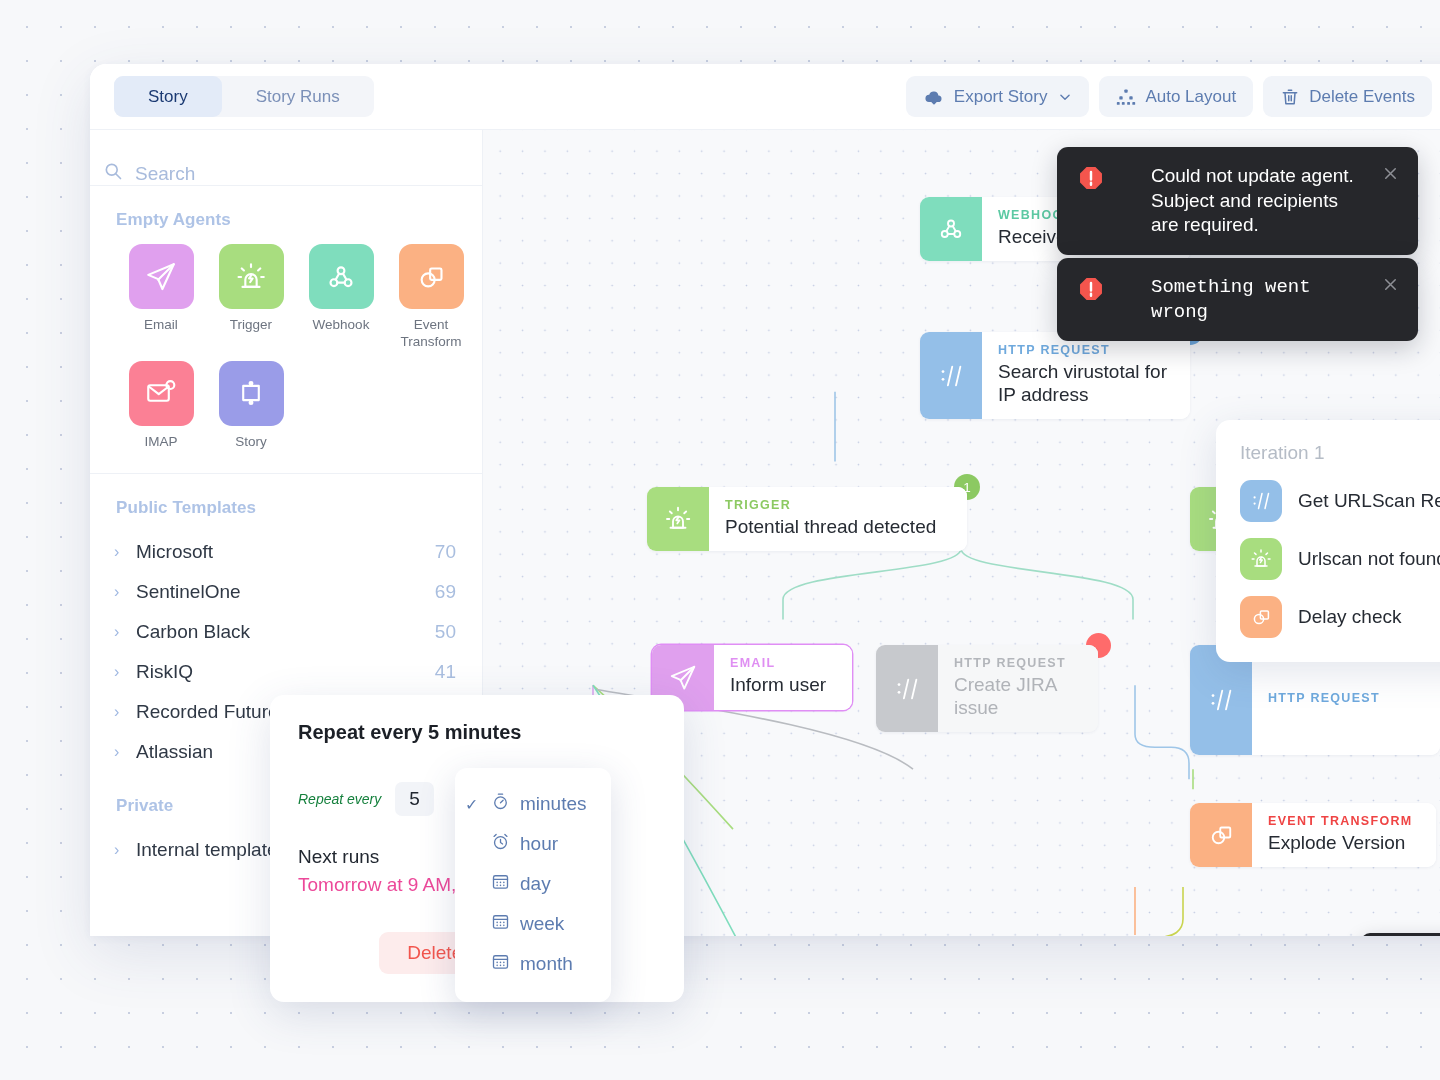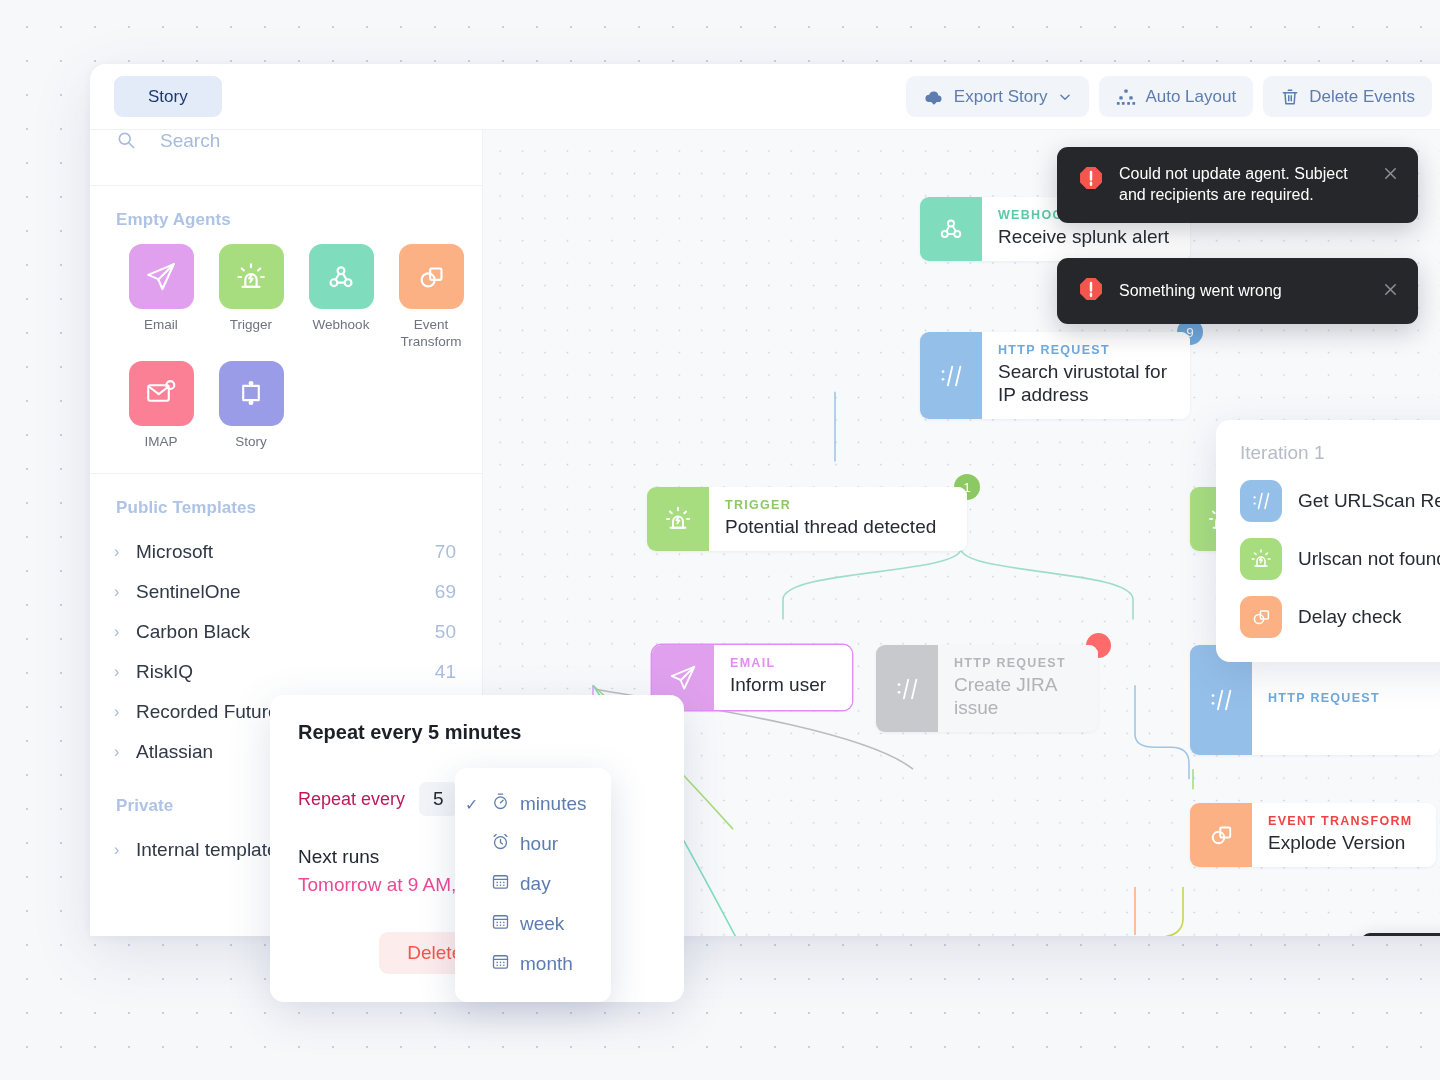--- a/index.html
+++ b/index.html
@@ -92,23 +92,23 @@
     width: 393px;
     flex: 0 0 393px;
     background: #fff;
     border-top: 1px solid #eef1f6;
     border-right: 1px solid #eef1f6;
     position: relative;
     z-index: 5;
   }
   #search-row {
     height: 56px;
-    display: flex; align-items: flex-start;
-    gap: 24px;
-    padding: 0 26px;
+    display: flex; align-items: flex-end;
+    gap: 12px;
+    padding: 0 13px;
     border-bottom: 1px solid #eef1f6;
   }
   #search-row input {
     border: none; outline: none;
     font-size: 19px;
     color: #334;
     width: 100%;
     font-family: "Liberation Sans", sans-serif;
     background: transparent;
   }
@@ -229,21 +229,21 @@
     background: #26272b;
     border-radius: 11px;
     display: flex;
     align-items: flex-start;
     gap: 14px;
     padding: 17px 18px 17px 20px;
     color: #fff;
     box-shadow: 0 8px 26px rgba(20,25,40,.22);
     z-index: 30;
   }
-  .toast .msg { font-size: 16px; line-height: 1.3; flex: 1; }
+  .toast .msg { font-size: 19px; line-height: 1.3; flex: 1; margin-left: 32px; }
   .toast .xbtn { color: #8d8f95; font-size: 22px; line-height: 1; cursor: pointer; padding-left: 8px; }
 
   
   .dark-tip {
     position: absolute;
     background: #26272b;
     color: #fff;
     border-radius: 9px;
     padding: 16px 24px;
     font-size: 19px;
@@ -278,21 +278,21 @@
     left: 270px; top: 695px;
     width: 414px;
     background: #fff;
     border-radius: 14px;
     box-shadow: 0 12px 44px rgba(60,80,130,.16);
     padding: 26px 28px 28px;
     z-index: 40;
   }
   #repeat-dialog .rd-title { font-size: 20px; font-weight: bold; color: #1c2027; margin-bottom: 38px; }
   .rd-row { display: flex; align-items: center; gap: 14px; }
-  .rd-label { font-size: 18px; color: #be185d; }
+  .rd-label { font-size: 14px; color: #15803d; font-style: italic; }
   .rd-num {
     background: #f2f4f8; border-radius: 7px; padding: 6px 14px;
     font-size: 19px; color: #222831; min-width: 38px; text-align: center;
   }
   .rd-next-label { font-size: 19px; color: #222831; margin-top: 30px; }
   .rd-next-val { font-size: 19px; color: #ec4899; margin-top: 6px; }
   .rd-delete {
     margin: 36px auto 0;
     background: #fdecec;
     color: #f2554d;
@@ -326,20 +326,21 @@
   .um-check { width: 16px; flex: 0 0 16px; color: #5d7cb0; font-size: 16px; }
 </style>
 </head>
 <body>
 
 <div id="app-window">
 
   <div id="topbar">
     <div class="tabgroup">
       <div class="tab active">Story</div>
+      <div class="tab">Story Runs</div>
     </div>
 
     <div class="toolbar">
       <div class="tbtn">
         <span>
           <svg width="22" height="22" viewBox="0 0 24 24" fill="none" stroke="#5d7cb0" stroke-width="1.8" stroke-linecap="round" stroke-linejoin="round">
             <path d="M6.5 17.5a4 4 0 0 1 .3-8 5.2 5.2 0 0 1 10 .8 3.4 3.4 0 0 1-.4 7.2z" fill="#5d7cb0" stroke="none"></path>
             <path d="M12 13v6M9.4 16.6 12 19.3l2.6-2.7"></path>
           </svg>
         </span>
@@ -644,21 +645,21 @@
       </svg>
   </span>
   <span class="msg">Could not update agent. Subject and recipients are required.</span>
   <span class="xbtn">
     <svg width="19" height="19" viewBox="0 0 24 24" stroke="#8d8f95" stroke-width="1.9" stroke-linecap="round">
         <path d="M6 6l12 12M18 6L6 18"></path>
       </svg>
   </span>
 </div>
 
-<div class="toast" style="left:1057px; top:258px; width:361px; align-items:center;">
+<div class="toast" style="left:1057px; top:258px; width:361px; font-family:Liberation Mono, monospace;">
   <span>
     <svg width="28" height="28" viewBox="0 0 24 24">
         <path d="M8.2 2.6h7.6L21.4 8.2v7.6L15.8 21.4H8.2L2.6 15.8V8.2z" fill="#f4554d"></path>
         <path d="M12 6.8v6.4M12 16.1v1.6" stroke="#fff" stroke-width="2.1" stroke-linecap="round"></path>
       </svg>
   </span>
   <span class="msg">Something went wrong</span>
   <span class="xbtn">
     <svg width="19" height="19" viewBox="0 0 24 24" stroke="#8d8f95" stroke-width="1.9" stroke-linecap="round">
         <path d="M6 6l12 12M18 6L6 18"></path>

